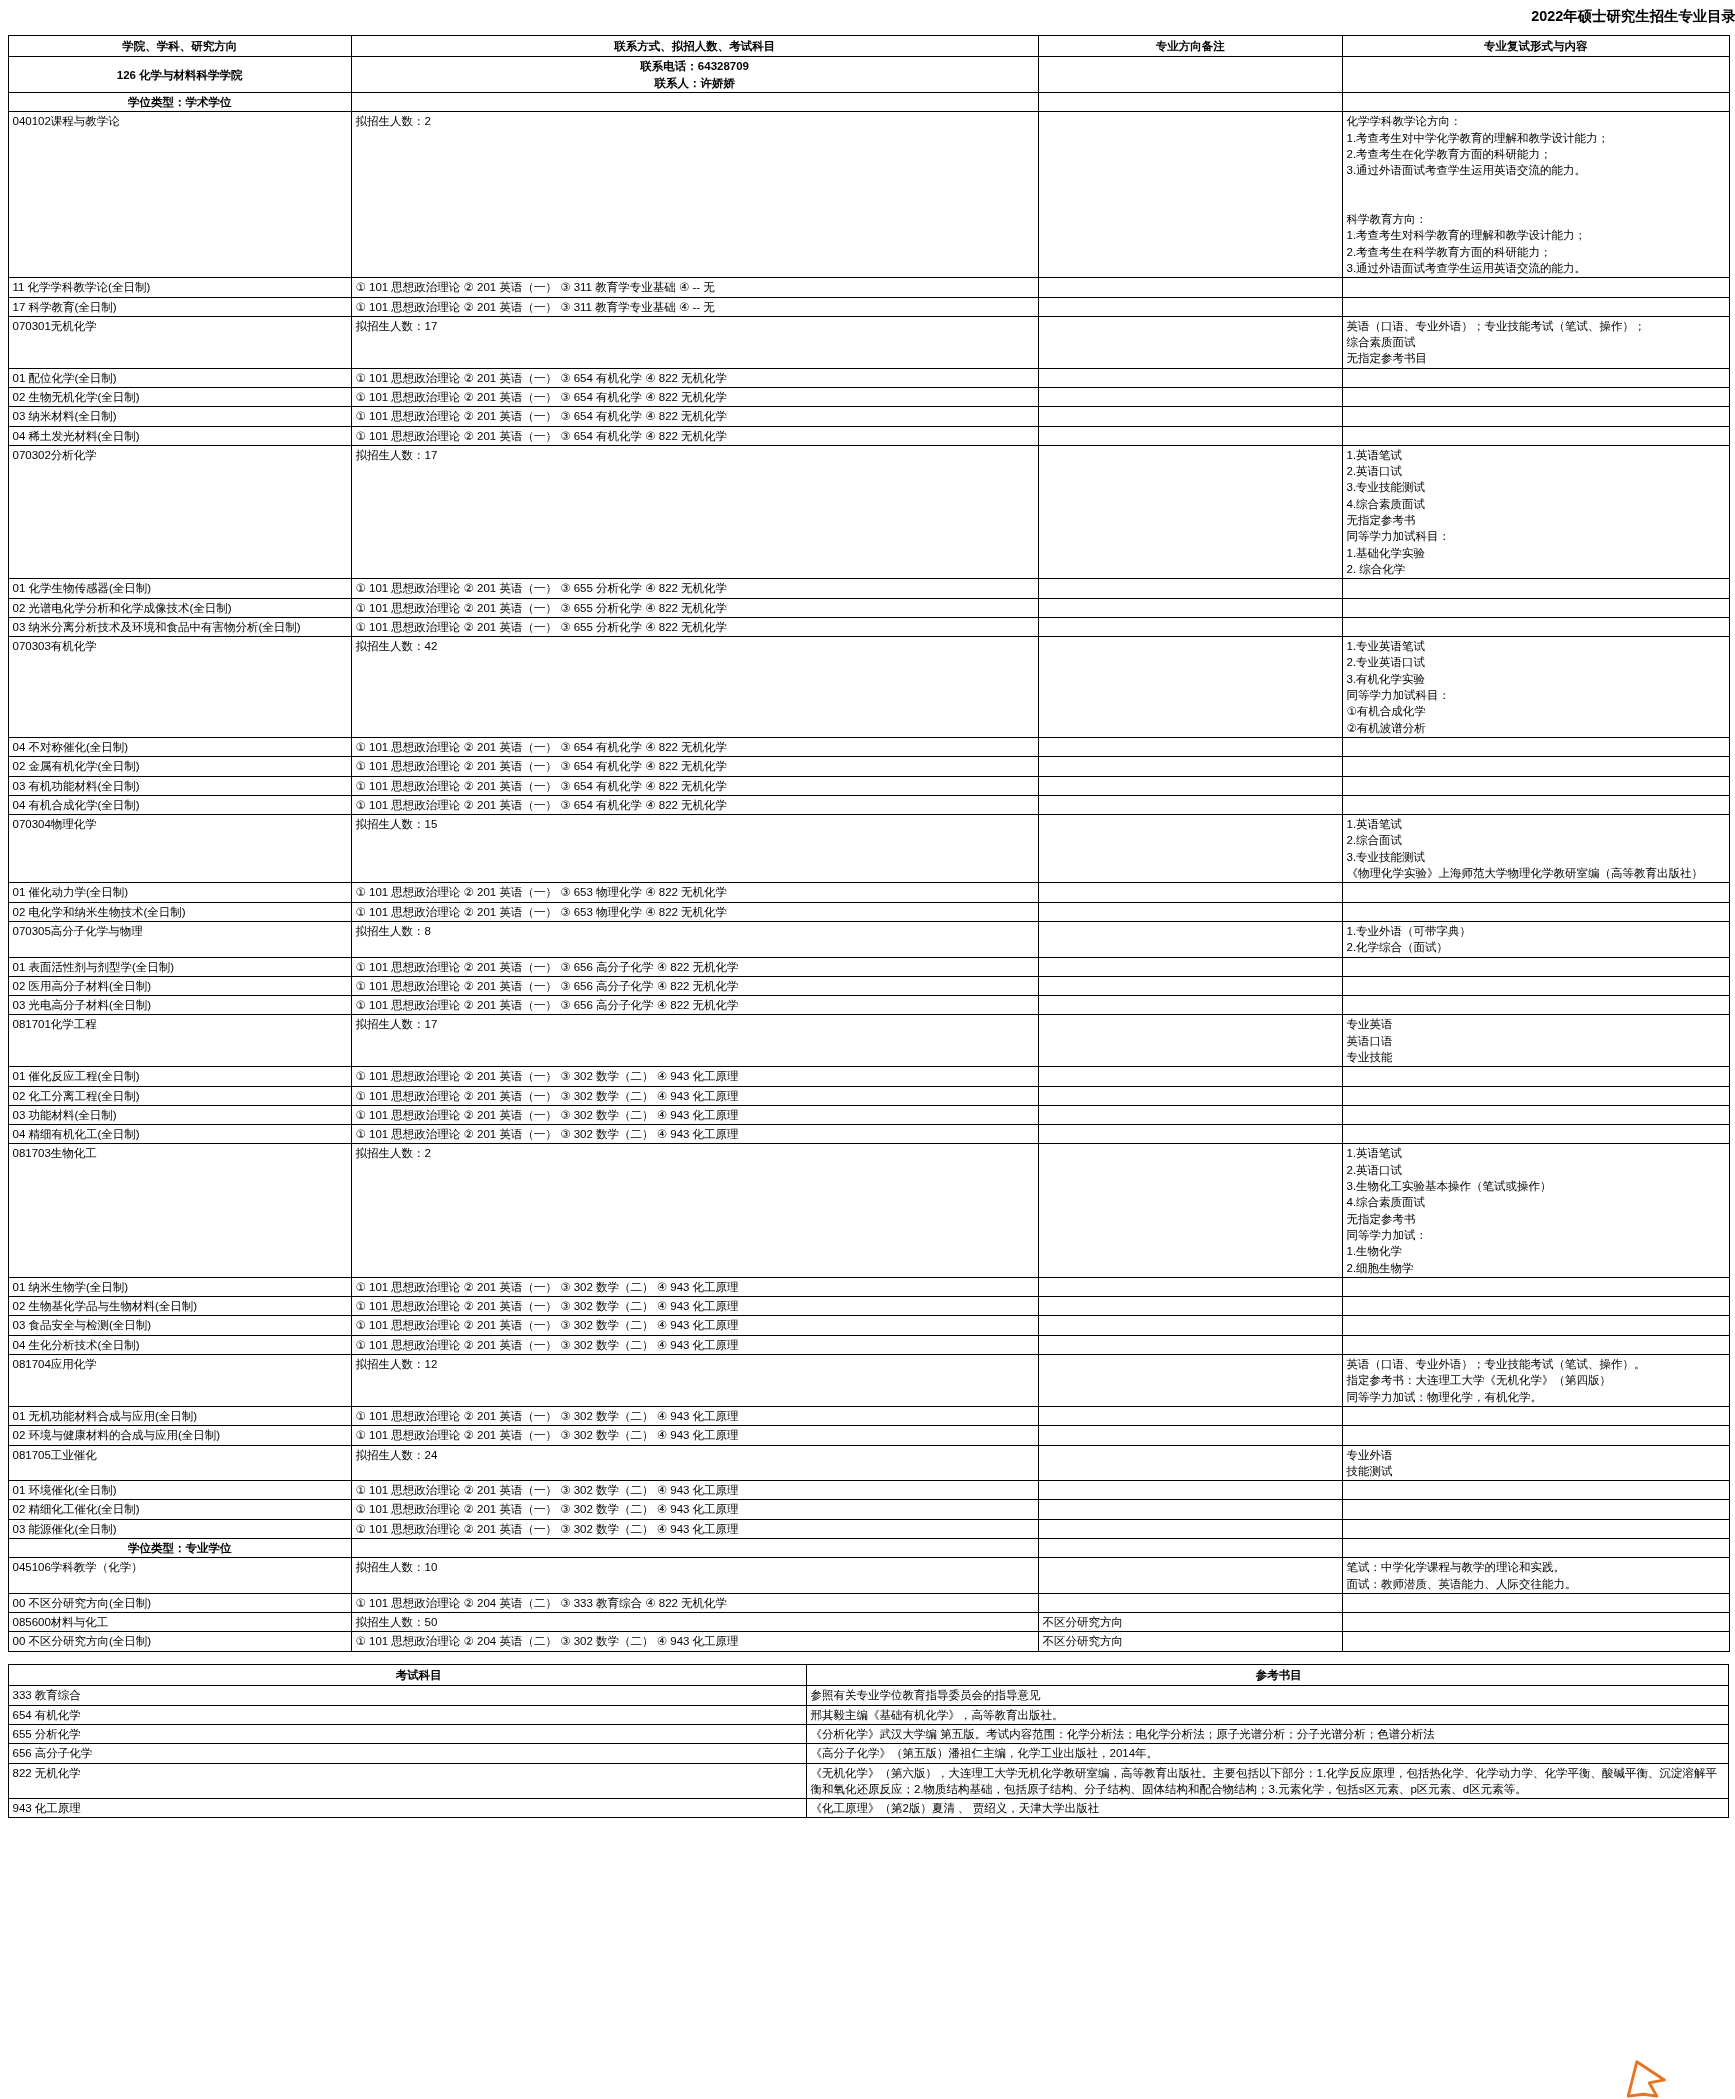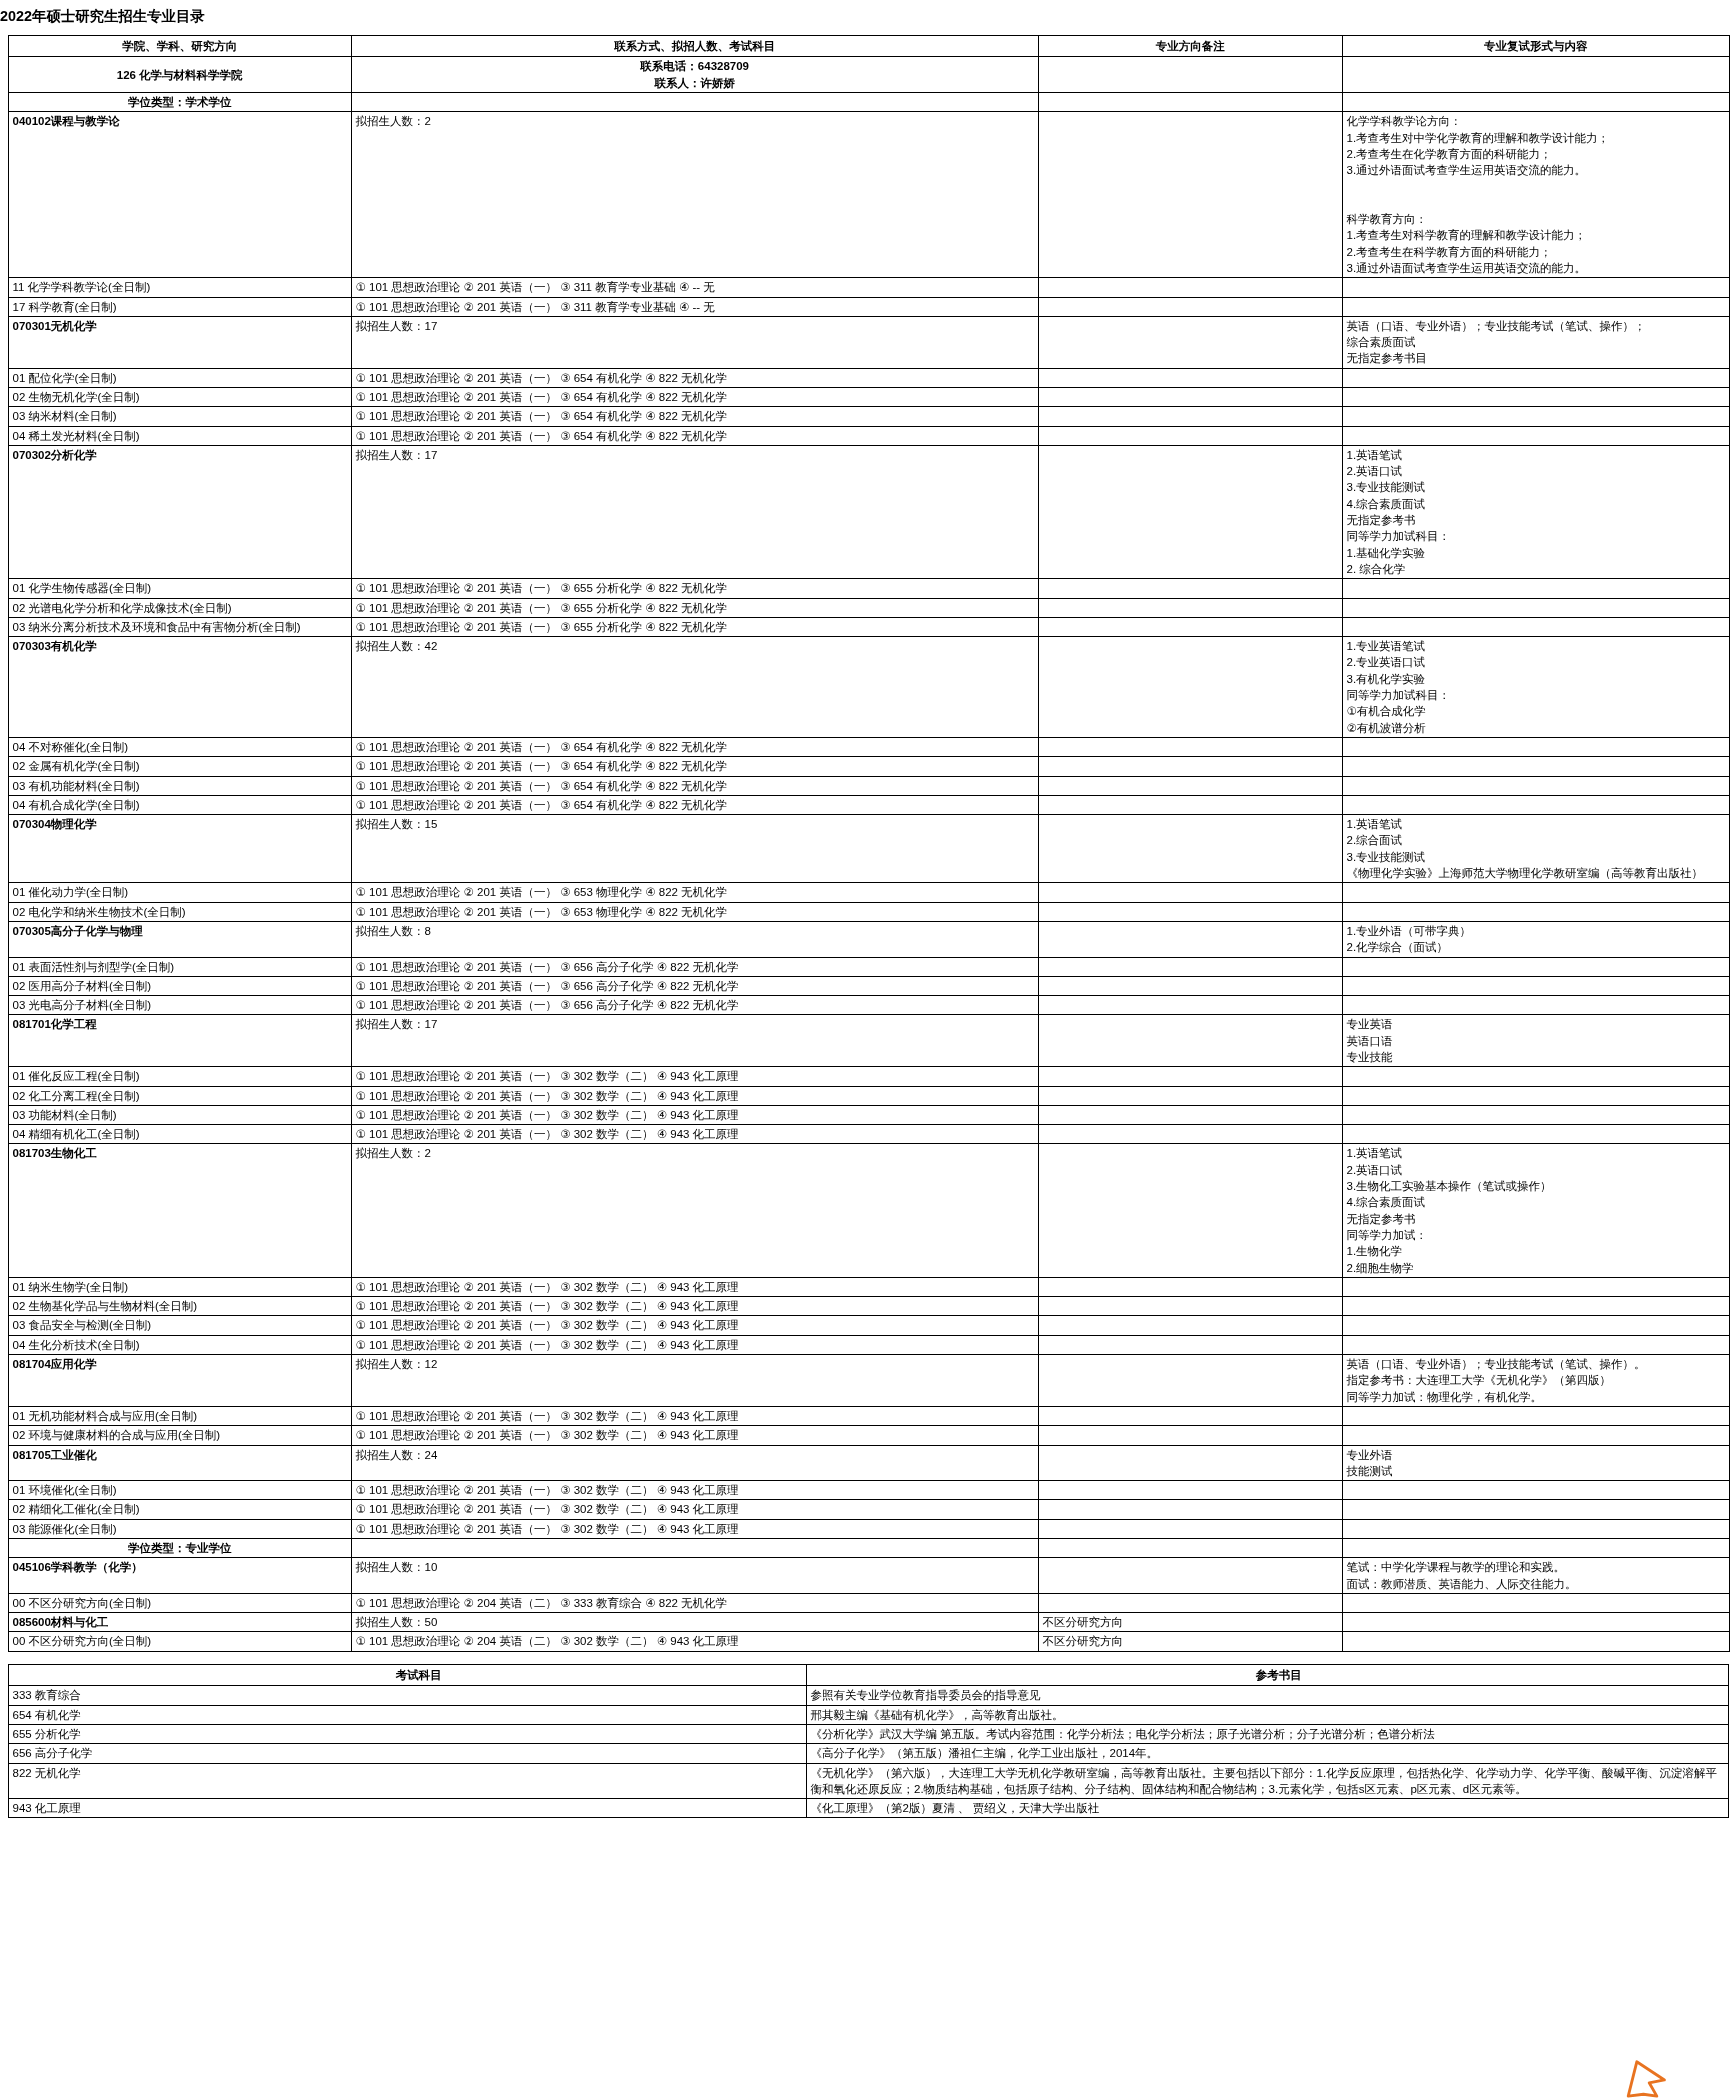--- a/index.html
+++ b/index.html
@@ -4,21 +4,21 @@
 <style>
   html,body{margin:0;padding:0;background:#fff;}
   body{
     position:relative;
     width:1736px;height:2099px;
     overflow:hidden;
     font-family:"Liberation Sans","DejaVu Sans",sans-serif;
     color:#000;
   }
   .page-title{
-    text-align:left;font-weight:bold;font-size:14.4px;
+    text-align:right;font-weight:bold;font-size:14.4px;
     padding:6.7px 0 9.6px 0;
   }
   table{
     border-collapse:collapse;table-layout:fixed;
     margin-left:7.7px;
     border:1.9px solid #000;
   }
   td,th{
     border:1px solid #000;
     font-size:11.5px;
@@ -39,21 +39,21 @@
     border-top:1.9px solid #000;border-bottom:1.9px solid #000;
     vertical-align:middle;
   }
   tr.degree td{
     border-top:1.9px solid #000;border-bottom:1.9px solid #000;
   }
   tr.degree td:first-child{text-align:center;font-weight:bold;}
   tr.program td{
     border-top:1.9px solid #000;border-bottom:1.9px solid #000;
   }
-  tr.program td:first-child{font-weight:bold;}
+  tr.program td:first-child{font-weight:normal;}
   .ref-gap{height:12.5px;}
   #ref-table thead th{font-weight:bold;padding-left:27px;}
   .cursor-arrow{position:absolute;left:1622px;top:2058px;}
 </style>
 </head>
 <body>
 
 <div class="page-title">2022年硕士研究生招生专业目录</div>
 
 <table id="catalog-table" style="width:1721px;">

